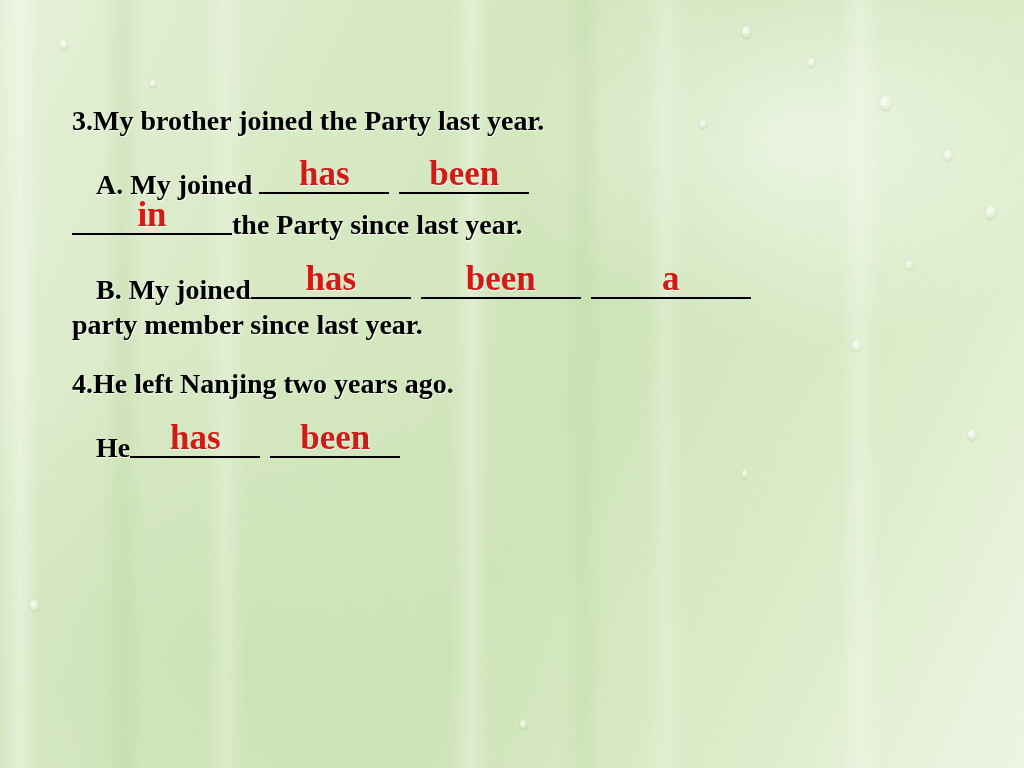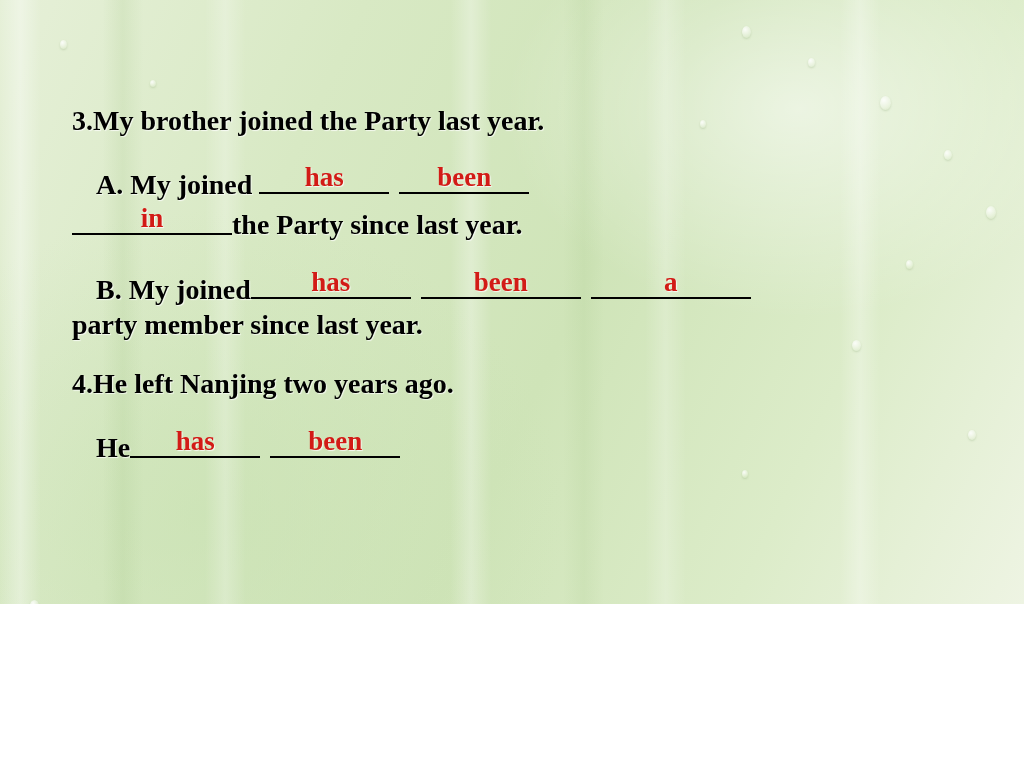--- a/index.html
+++ b/index.html
@@ -8,21 +8,21 @@
   }
   body {
     width: 1024px;
     height: 768px;
     overflow: hidden;
     font-family: "Liberation Serif", serif;
   }
   .slide {
     position: relative;
     width: 1024px;
-    height: 604px;
+    height: 768px;
     box-sizing: border-box;
     background:
       radial-gradient(ellipse 420px 300px at 78% 18%, rgba(255,255,255,0.55), rgba(255,255,255,0) 70%),
       radial-gradient(ellipse 500px 420px at 20% 85%, rgba(198,224,175,0.55), rgba(255,255,255,0) 72%),
       linear-gradient(115deg, #e6f0d8 0%, #d8e9c4 28%, #cfe4b8 55%, #dcecc9 78%, #eef4e3 100%);
     overflow: hidden;
   }
   
   .streaks {
     position: absolute;
@@ -77,21 +77,21 @@
     text-align: center;
     height: 1.05em;
   }
   .blank .ans {
     position: absolute;
     left: 0;
     right: 0;
     bottom: 1px;
     color: #d21b16;
     font-weight: bold;
-    font-size: 27px;
+    font-size: 35px;
     line-height: 1;
     text-shadow: 1px 1px 1px rgba(255,255,255,0.8);
   }
   .w130 { width: 130px; }
   .w160 { width: 160px; }
   .gap { display: inline-block; width: 10px; }
 </style>
 </head>
 <body>
 

